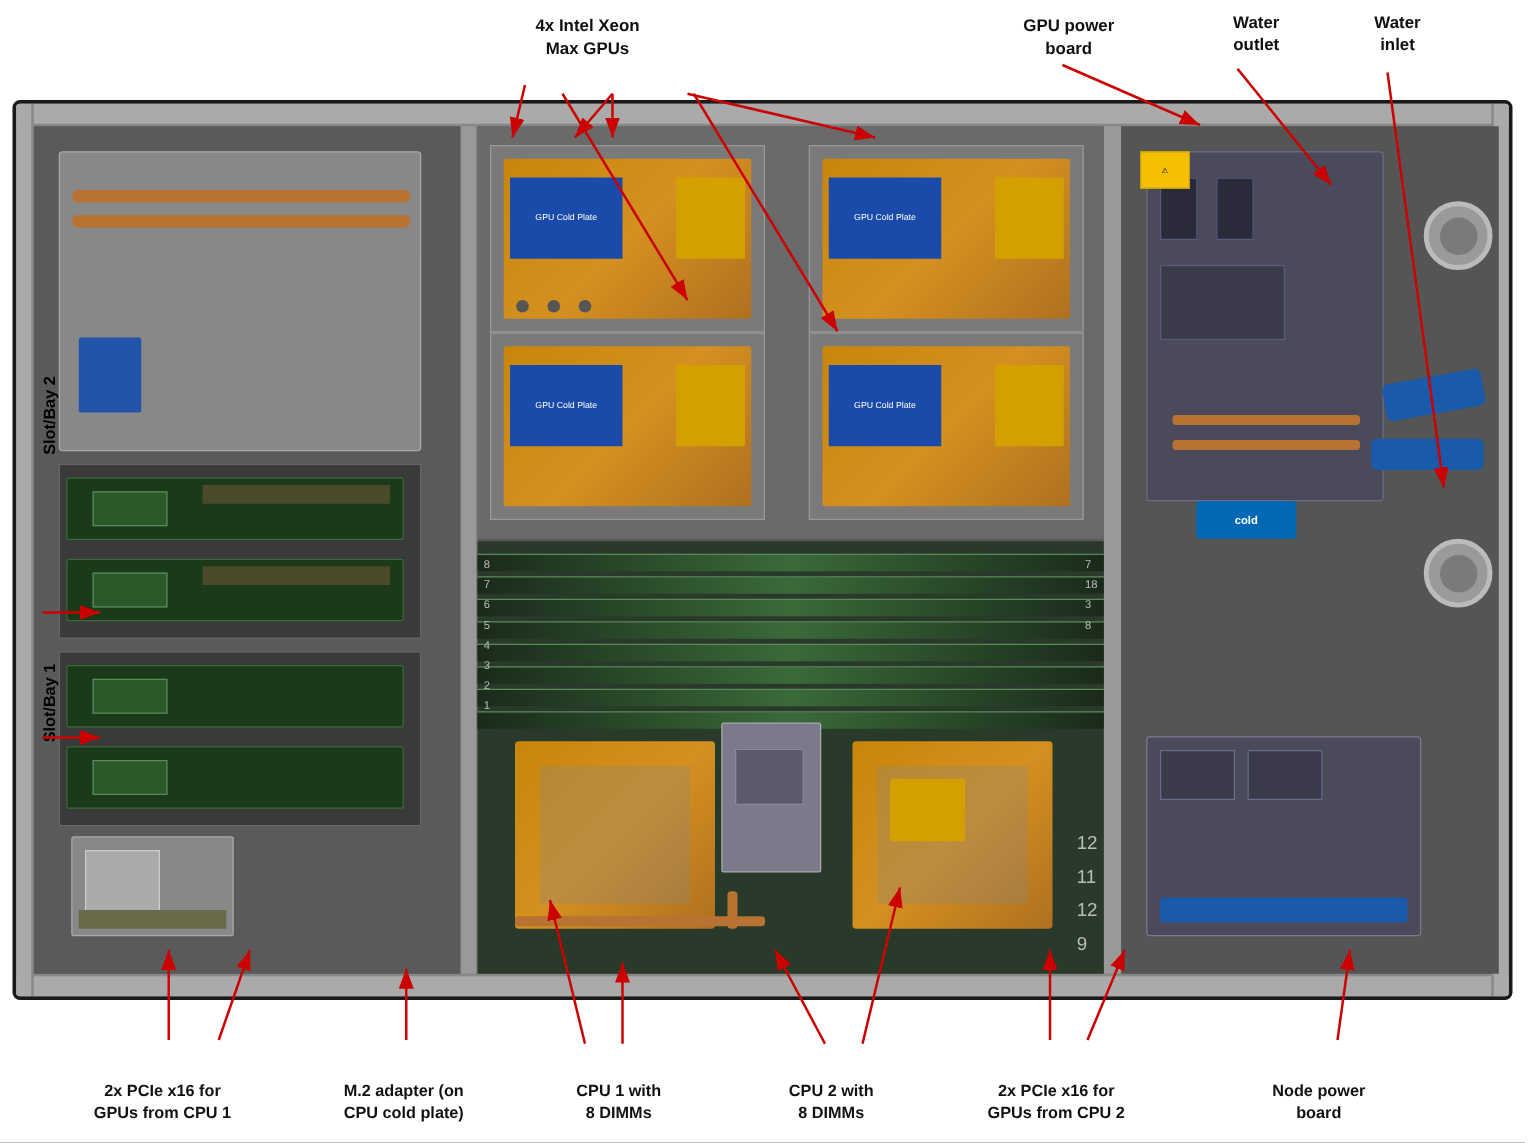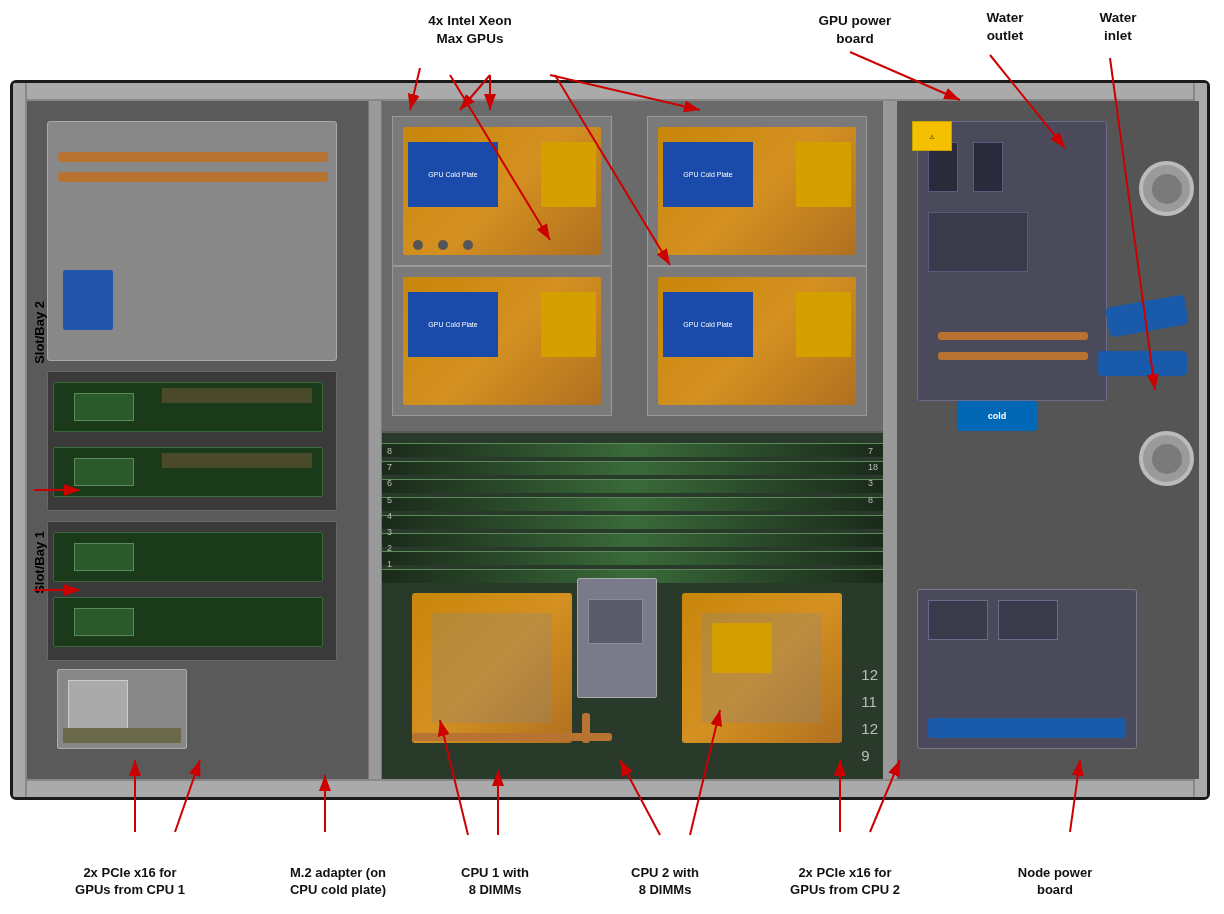--- a/index.html
+++ b/index.html
@@ -287,21 +287,21 @@
   <div class="label-box multiline" style="top:12px;left:400px;text-align:center;">4x Intel Xeon<br>Max GPUs</div>
 
   <div class="label-box multiline" style="top:12px;left:785px;text-align:center;">GPU power<br>board</div>
 
   <div class="label-box multiline" style="top:9px;left:935px;text-align:center;">Water<br>outlet</div>
 
   <div class="label-box multiline" style="top:9px;left:1048px;text-align:center;">Water<br>inlet</div>
 
   <div class="label-box multiline" style="bottom:15px;left:50px;width:160px;text-align:center;font-size:13px;">2x PCIe x16 for<br>GPUs from CPU 1</div>
 
-  <div class="label-box multiline" style="bottom:15px;left:263px;width:150px;font-size:13px;">M.2 adapter (on<br>CPU cold plate)</div>
+  <div class="label-box multiline" style="bottom:15px;left:248px;width:150px;font-size:13px;">M.2 adapter (on<br>CPU cold plate)</div>
 
   <div class="label-box multiline" style="bottom:15px;left:430px;width:130px;text-align:center;font-size:13px;">CPU 1 with<br>8 DIMMs</div>
 
   <div class="label-box multiline" style="bottom:15px;left:600px;width:130px;text-align:center;font-size:13px;">CPU 2 with<br>8 DIMMs</div>
 
   <div class="label-box multiline" style="bottom:15px;left:765px;width:160px;text-align:center;font-size:13px;">2x PCIe x16 for<br>GPUs from CPU 2</div>
 
   <div class="label-box multiline" style="bottom:15px;left:990px;width:130px;text-align:center;font-size:13px;">Node power<br>board</div>
 
 </div>

